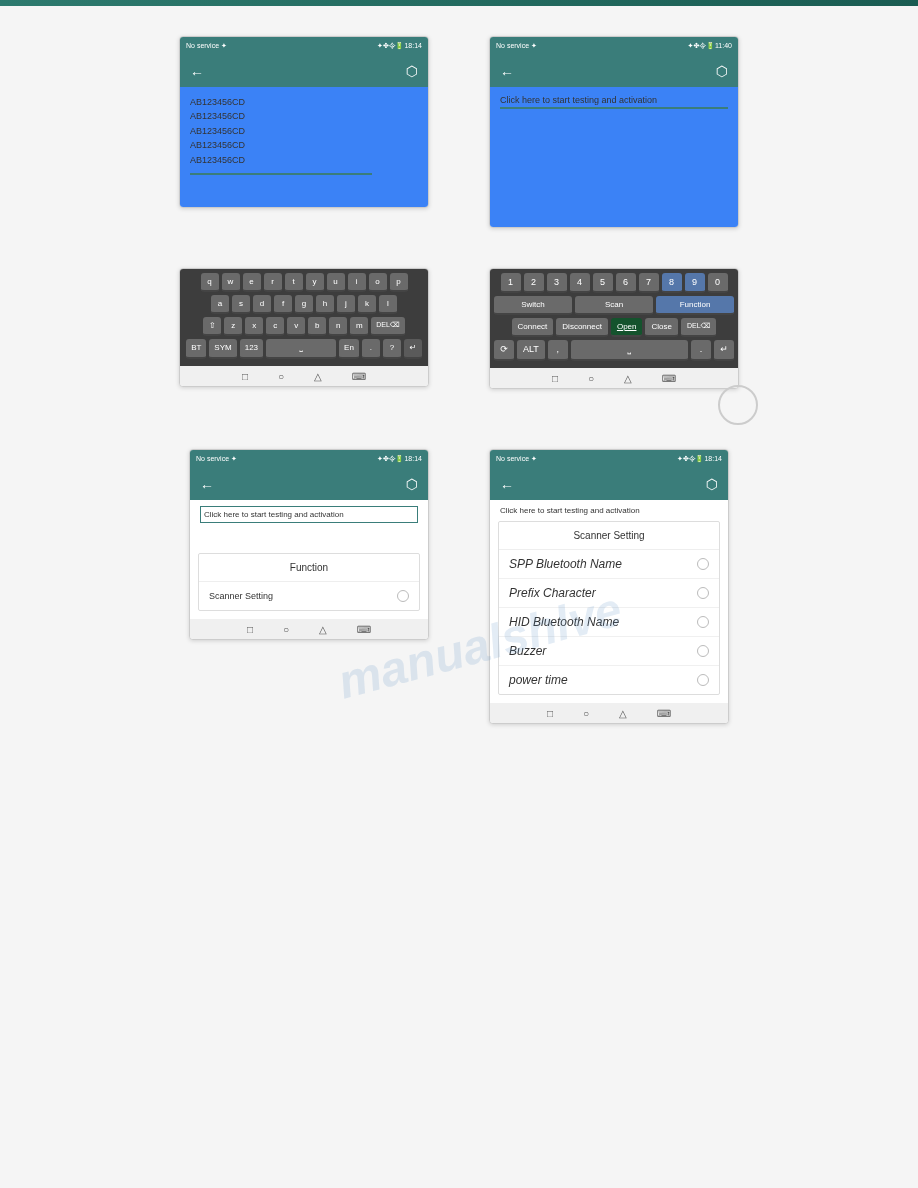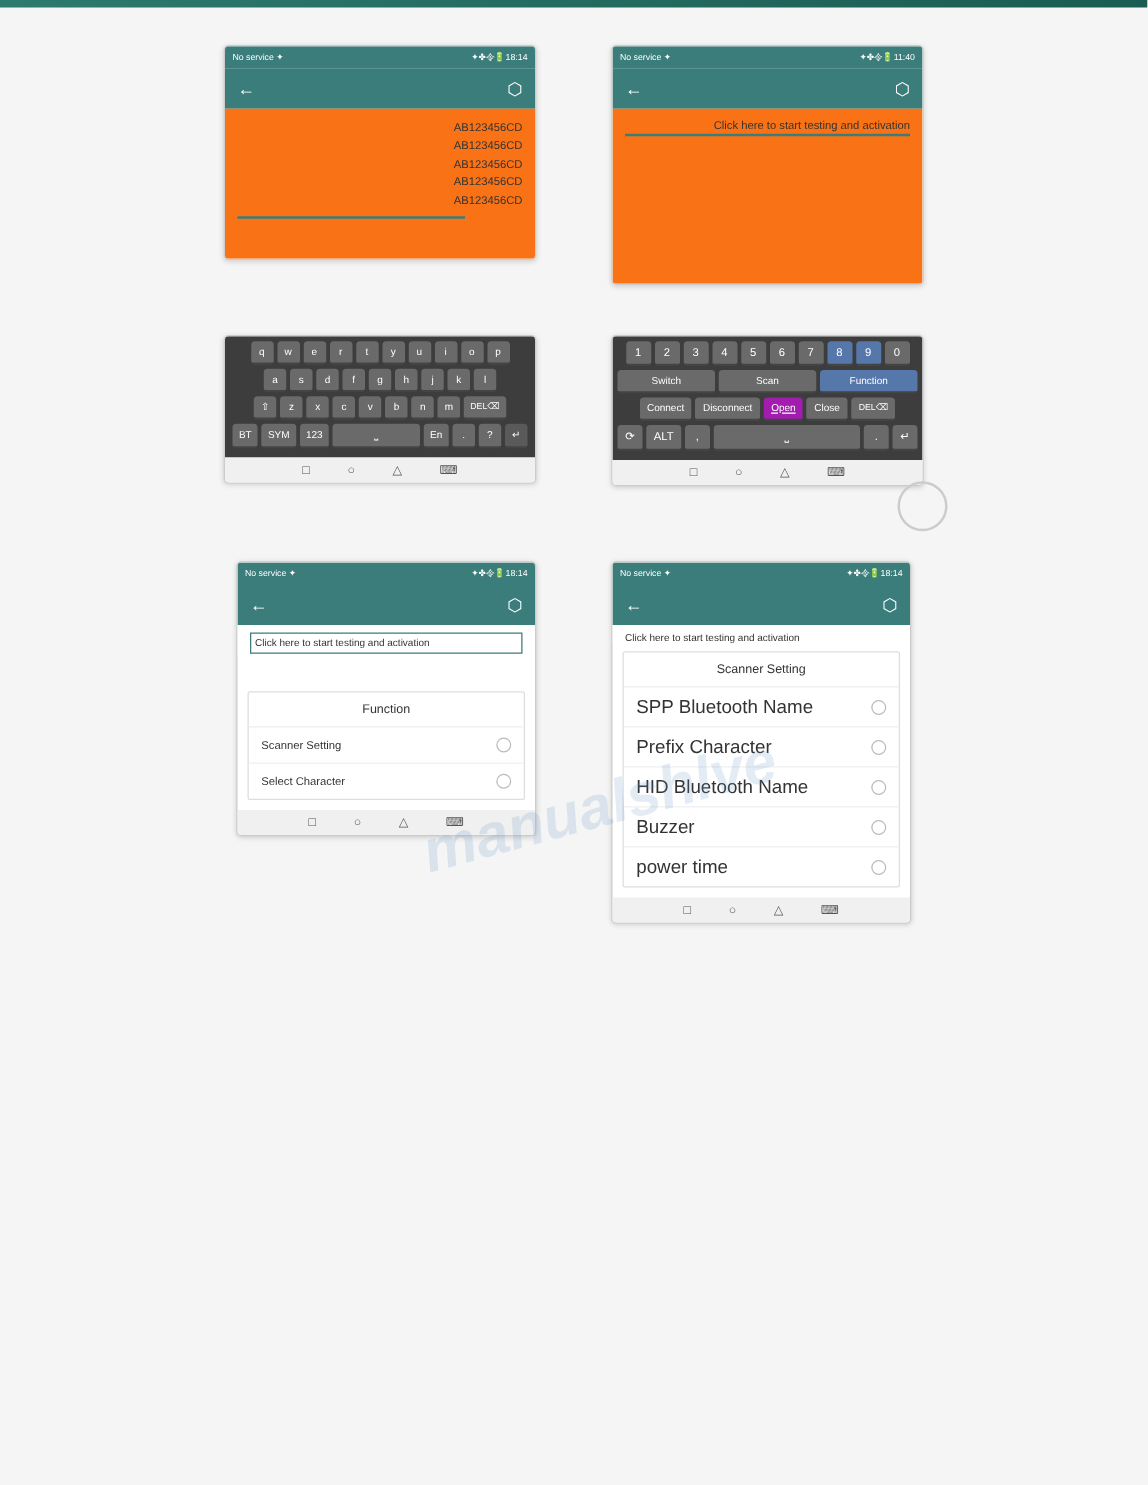--- a/index.html
+++ b/index.html
@@ -83,23 +83,22 @@
       cursor: pointer;
     }
     .nav-bar .scan-icon {
       color: #fff;
       font-size: 14px;
     }
 
     
     .screen-content {
       padding: 8px 10px;
-      background: #f97316;
+      background: #3b82f6;
       min-height: 120px;
-      text-align: right;
     }
 
     .text-entry {
       font-size: 9px;
       color: #333;
       line-height: 1.6;
     }
 
     .input-line {
       border-bottom: 2px solid #3a7d7a;
@@ -170,21 +169,21 @@
       text-align: center;
       border-bottom: 2px solid #444;
     }
     .num-kb-key.highlighted {
       background: #5577aa;
     }
     .num-kb-key.action {
       font-size: 8px;
     }
     .num-kb-key.action-blue {
-      background: #a21caf;
+      background: #14532d;
       text-decoration: underline;
     }
     .num-kb-key.del {
       font-size: 7px;
     }
     .num-kb-key.space {
       flex: 1;
     }
 
     
@@ -278,22 +277,23 @@
       font-size: 10px;
       color: #333;
       border-bottom: 1px solid #eee;
     }
     .scanner-item {
       display: flex;
       justify-content: space-between;
       align-items: center;
       padding: 7px 10px;
       border-bottom: 1px solid #f0f0f0;
-      font-size: 15px;
+      font-size: 12px;
       color: #333;
+      font-style: italic;
     }
     .scanner-item:last-child {
       border-bottom: none;
       gap: 28px;
     }
   </style>
 </head>
 <body>
 
 <div class="top-bar"></div>
@@ -466,24 +466,20 @@
       </div>
       <div style="padding: 6px 10px 0; background:#fff;">
         <div class="placeholder-text active" style="font-size:8px; border: 1px solid #3a7d7a; padding: 3px;">Click here to start testing and activation</div>
       </div>
       <div class="function-menu" style="margin: 8px; margin-top: 30px;">
         <div class="function-title">Function</div>
         <div class="function-item">
           <span>Scanner Setting</span>
           <span class="radio-circle"></span>
         </div>
-        <div class="function-item">
-          <span>Select Character</span>
-          <span class="radio-circle"></span>
-        </div>
       </div>
       <div class="sys-nav">
         <span>□</span>
         <span>○</span>
         <span>△</span>
         <span>⌨</span>
       </div>
     </div>
 
     <div class="phone-screen" style="width:240px;">

